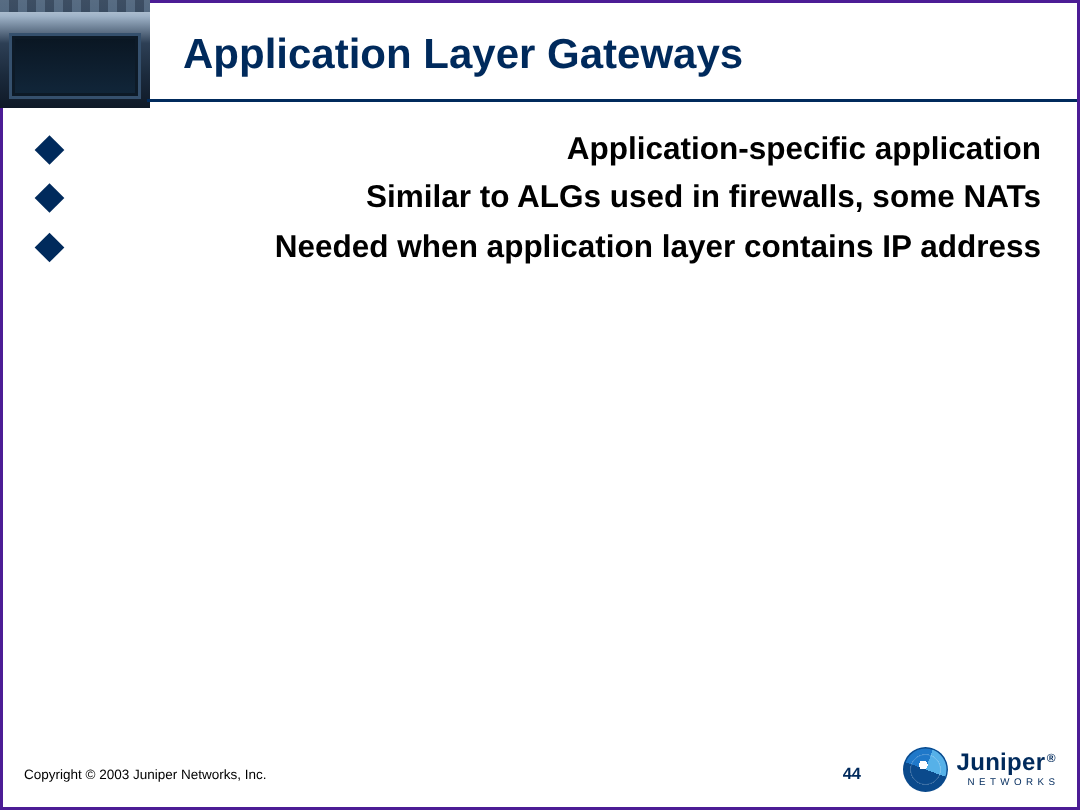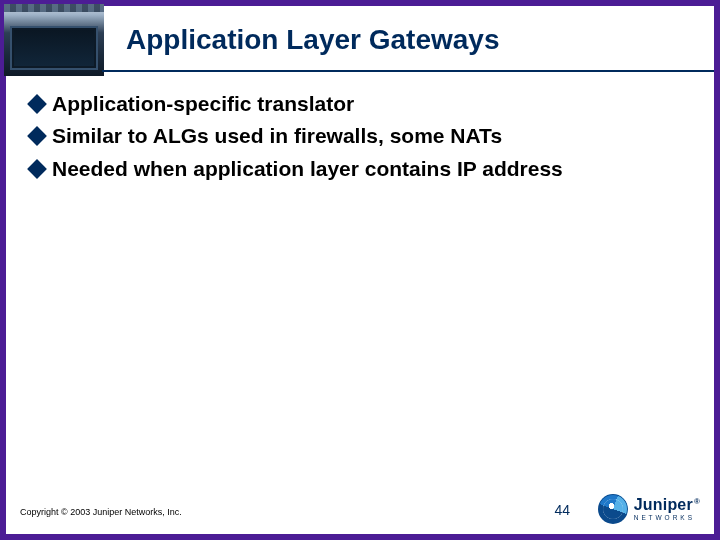--- a/index.html
+++ b/index.html
@@ -1,19 +1,20 @@
 <!DOCTYPE html>
 <html><head>
 <meta charset="utf-8">
 <style>
   * { margin: 0; padding: 0; box-sizing: border-box; }
   html, body { width: 720px; height: 540px; overflow: hidden; font-family: Verdana, Arial, sans-serif; background: #fff; }
   .slide {
     width: 720px; height: 540px; position: relative;
-    border: 6px solid #4c1d95;
+    border: 2px solid #4c1d95;
+    text-align: right;
   }
   .header {
     position: relative; height: 72px;
   }
   .header-photo {
     position: absolute; top: -2px; left: -2px; width: 100px; height: 72px;
     background: linear-gradient(180deg, #cfd8e2 0%, #9fb3c8 15%, #2d3f55 40%, #1b2a3c 70%, #0f1a27 100%);
     overflow: hidden;
   }
   .header-photo::before {
@@ -58,21 +59,21 @@
   .bullet-text { flex: 1 1 auto; }
   .footer {
     position: absolute; left: 14px; right: 14px; bottom: 10px; height: 48px;
   }
   .footer-left {
     position: absolute; left: 0; bottom: 6px;
     font-size: 9px; line-height: 1.35; color: #000; font-weight: 400;
   }
   .slide-num {
     position: absolute; right: 130px; bottom: 6px;
-    font-size: 14px; color: #002a5c;
+    font-size: 11px; color: #002a5c; font-weight: bold;
   }
   .footer-logo {
     position: absolute; right: 0; bottom: 0; display: flex; align-items: center; gap: 6px;
   }
   .footer-logo .swirl {
     width: 30px; height: 30px; border-radius: 50%;
     background:
       radial-gradient(circle at 45% 40%, #fff 0 3px, transparent 3px),
       conic-gradient(from 200deg, #0b4a8c 0 90deg, #1f78c9 90deg 180deg, #56b1e8 180deg 270deg, #0b4a8c 270deg 360deg);
     box-shadow: inset 0 0 0 1px #0b4a8c;
@@ -106,21 +107,21 @@
         <span>Juniper</span>
       </div>
     </div>
     <div class="title">Application Layer Gateways</div>
     <div class="hr-line"></div>
   </div>
 
   <div class="content">
     <div class="bullet-item">
       <span class="bullet-mark"></span>
-      <span class="bullet-text">Application-specific translator</span>
+      <span class="bullet-text">Application-specific application</span>
     </div>
     <div class="bullet-item">
       <span class="bullet-mark"></span>
       <span class="bullet-text">Similar to ALGs used in firewalls, some NATs</span>
     </div>
     <div class="bullet-item">
       <span class="bullet-mark"></span>
       <span class="bullet-text">Needed when application layer contains IP address</span>
     </div>
   </div>

